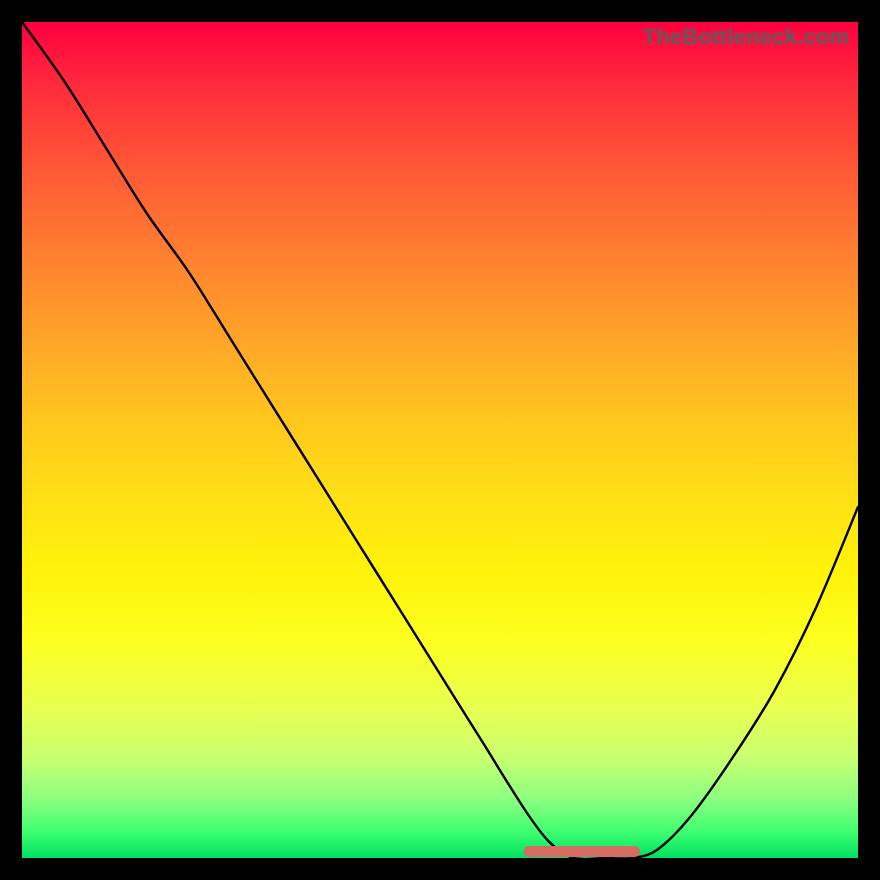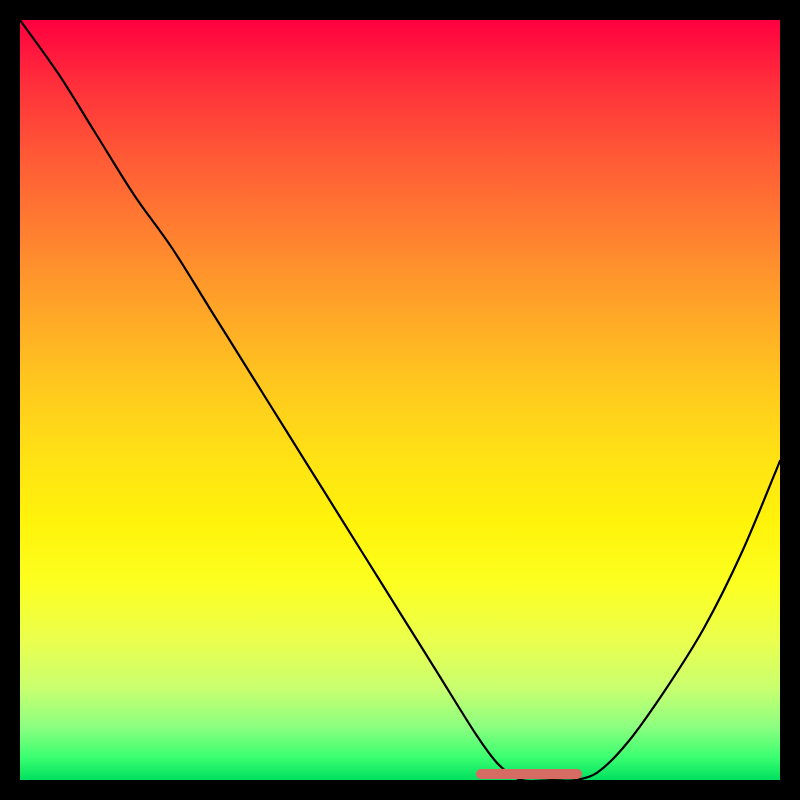--- a/index.html
+++ b/index.html
@@ -55,20 +55,21 @@
     border-radius: 5px;
   }
 </style>
 </head>
 <body>
 
 <div class="stage">
 
   <div class="plot">
 
+    <div class="watermark">TheBottleneck.com</div>
 
     <svg class="curve" viewBox="0 0 760 760" preserveAspectRatio="none">
       <path fill="none" stroke="#000000" stroke-width="2.2" stroke-linecap="round" stroke-linejoin="round" d="M 0.0 0.0 C 6.3 8.9, 25.3 34.2, 38.0 53.2 C 50.7 72.2, 63.3 93.7, 76.0 114.0 C 88.7 134.3, 101.3 155.8, 114.0 174.8 C 126.7 193.8, 139.3 209.0, 152.0 228.0 C 164.7 247.0, 177.3 268.5, 190.0 288.8 C 202.7 309.1, 215.3 329.3, 228.0 349.6 C 240.7 369.9, 253.3 390.1, 266.0 410.4 C 278.7 430.7, 291.3 450.9, 304.0 471.2 C 316.7 491.5, 329.3 511.7, 342.0 532.0 C 354.7 552.3, 367.3 572.5, 380.0 592.8 C 392.7 613.1, 405.3 633.3, 418.0 653.6 C 430.7 673.9, 445.9 699.2, 456.0 714.4 C 466.1 729.6, 471.2 737.2, 478.8 744.8 C 486.4 752.4, 492.7 757.5, 501.6 760.0 C 510.5 762.5, 523.1 760.0, 532.0 760.0 C 540.9 760.0, 547.2 761.3, 554.8 760.0 C 562.4 758.7, 568.7 758.7, 577.6 752.4 C 586.5 746.1, 596.6 735.9, 608.0 722.0 C 619.4 708.1, 633.3 687.8, 646.0 668.8 C 658.7 649.8, 671.3 630.8, 684.0 608.0 C 696.7 585.2, 709.3 559.9, 722.0 532.0 C 734.7 504.1, 753.7 456.0, 760.0 440.8"></path>
     </svg>
 
     <div class="highlight" style="left: 456px; width: 106.4px; top: 748.92px; background: rgb(214, 107, 99);"></div>
 
   </div>
 </div>
 

